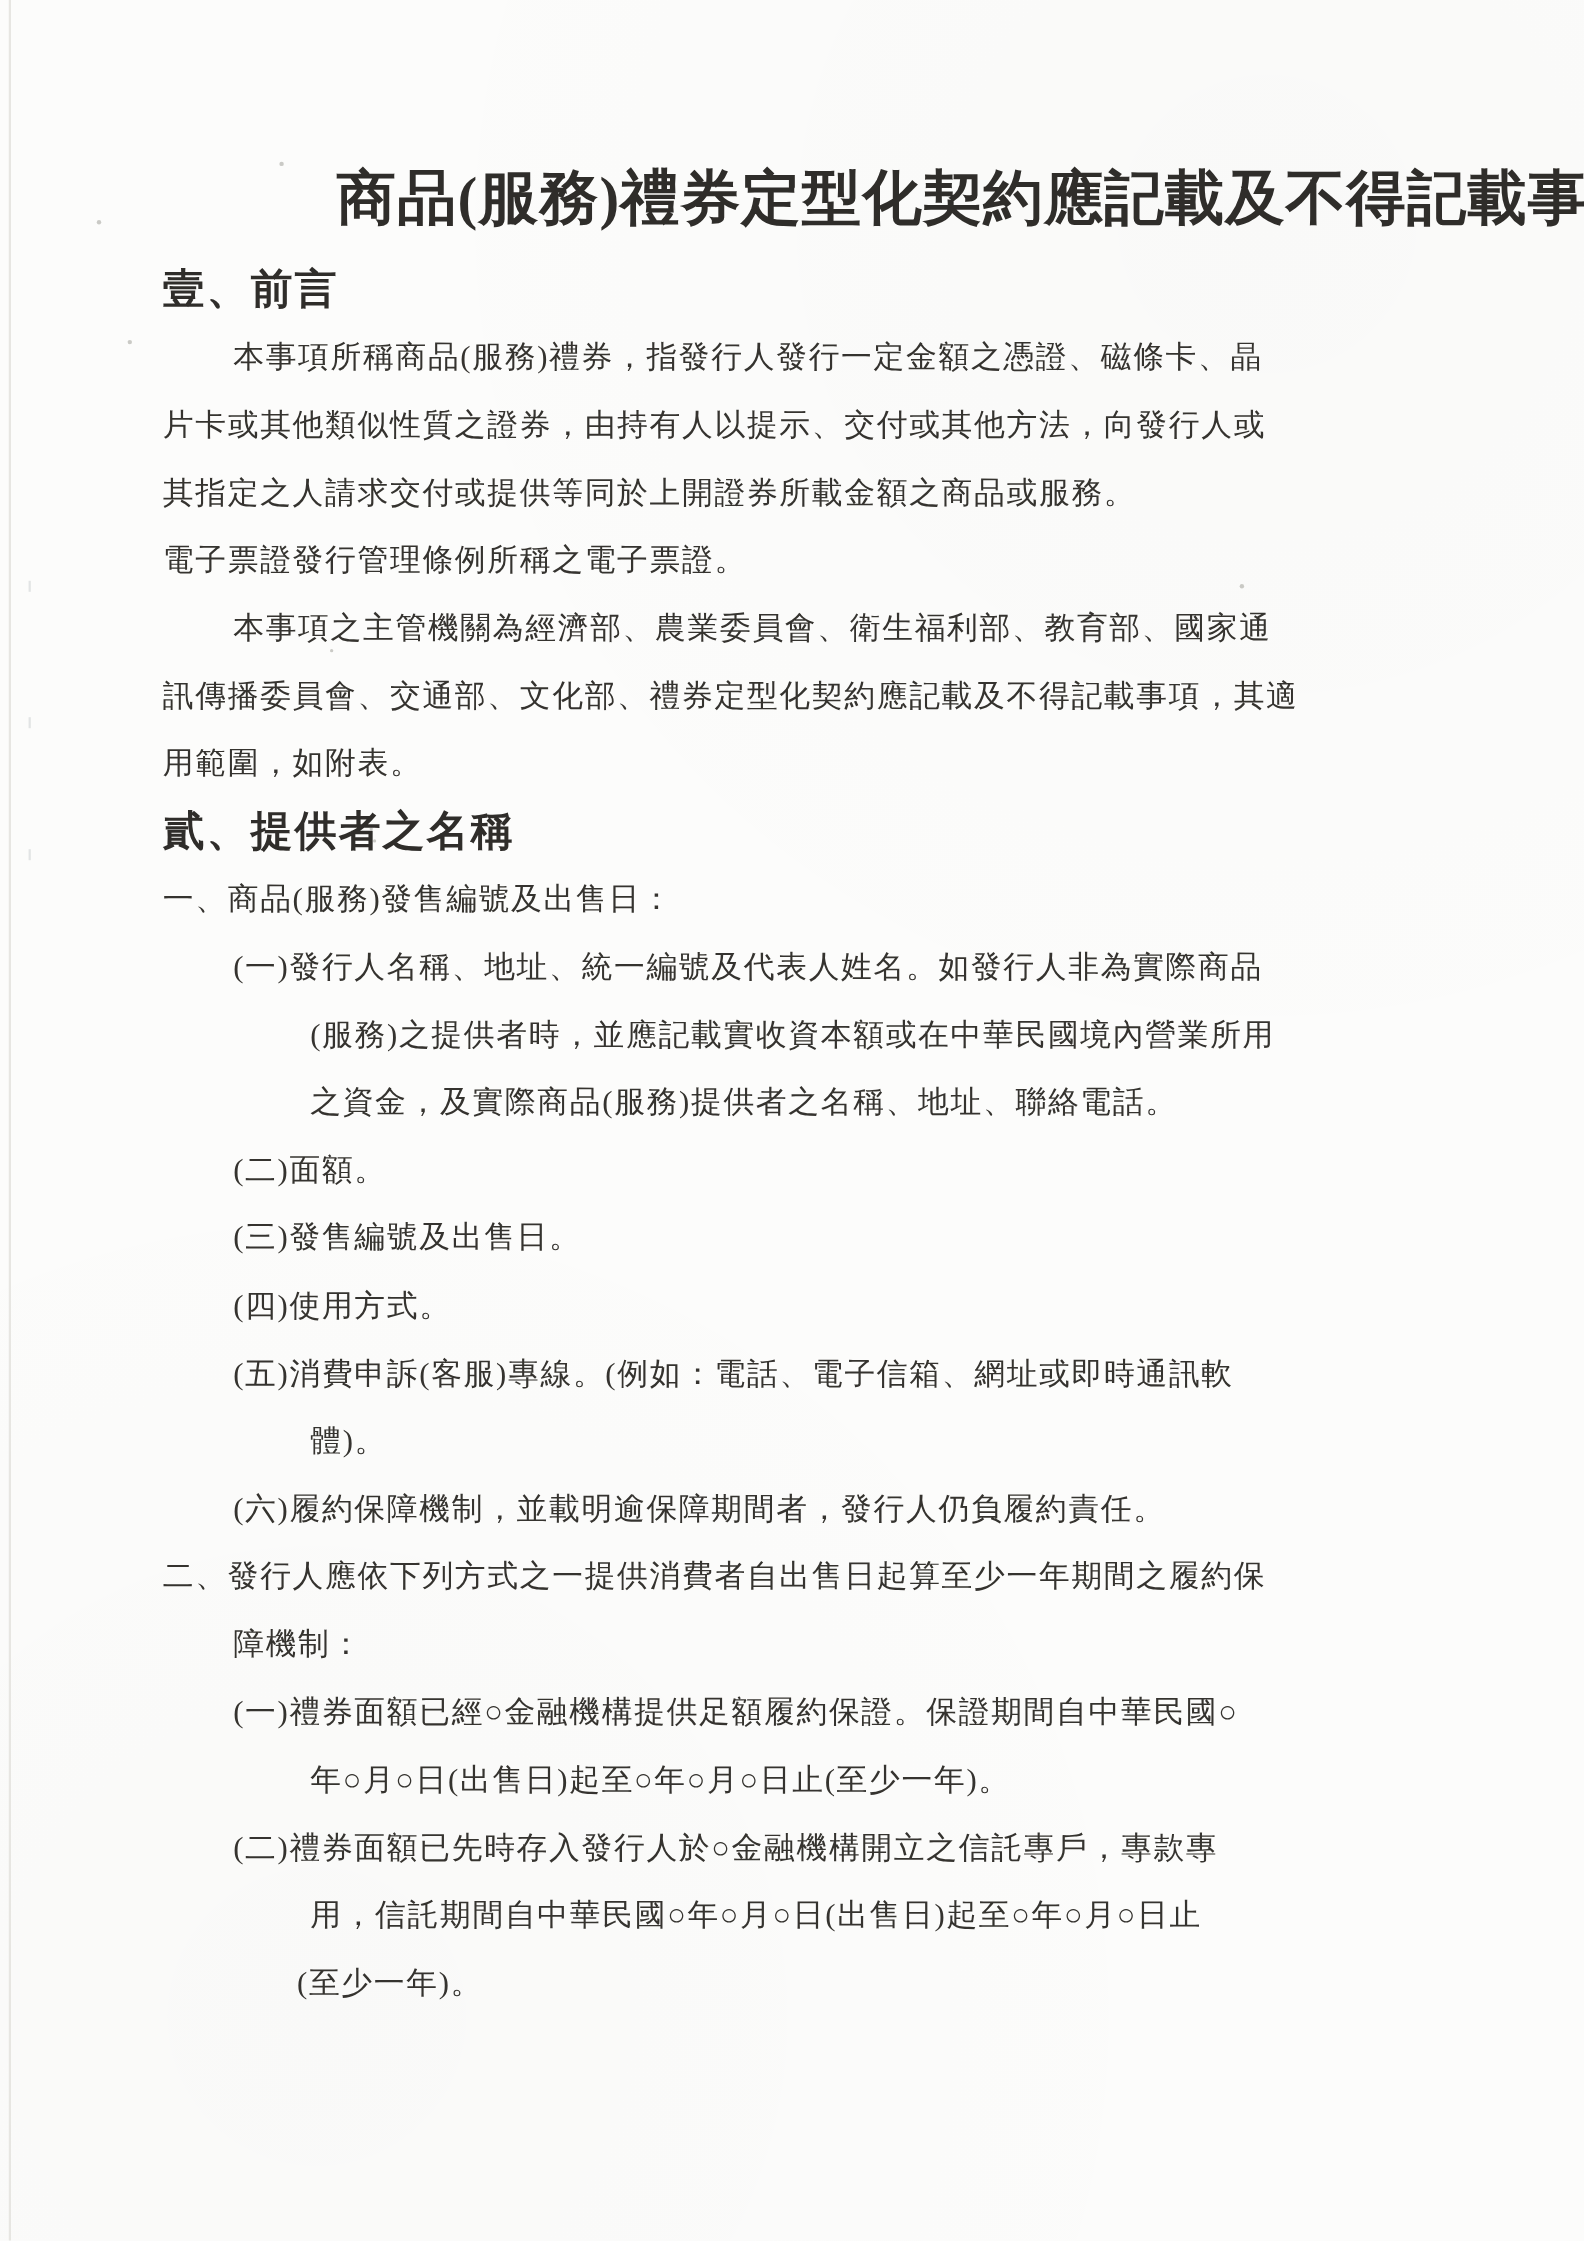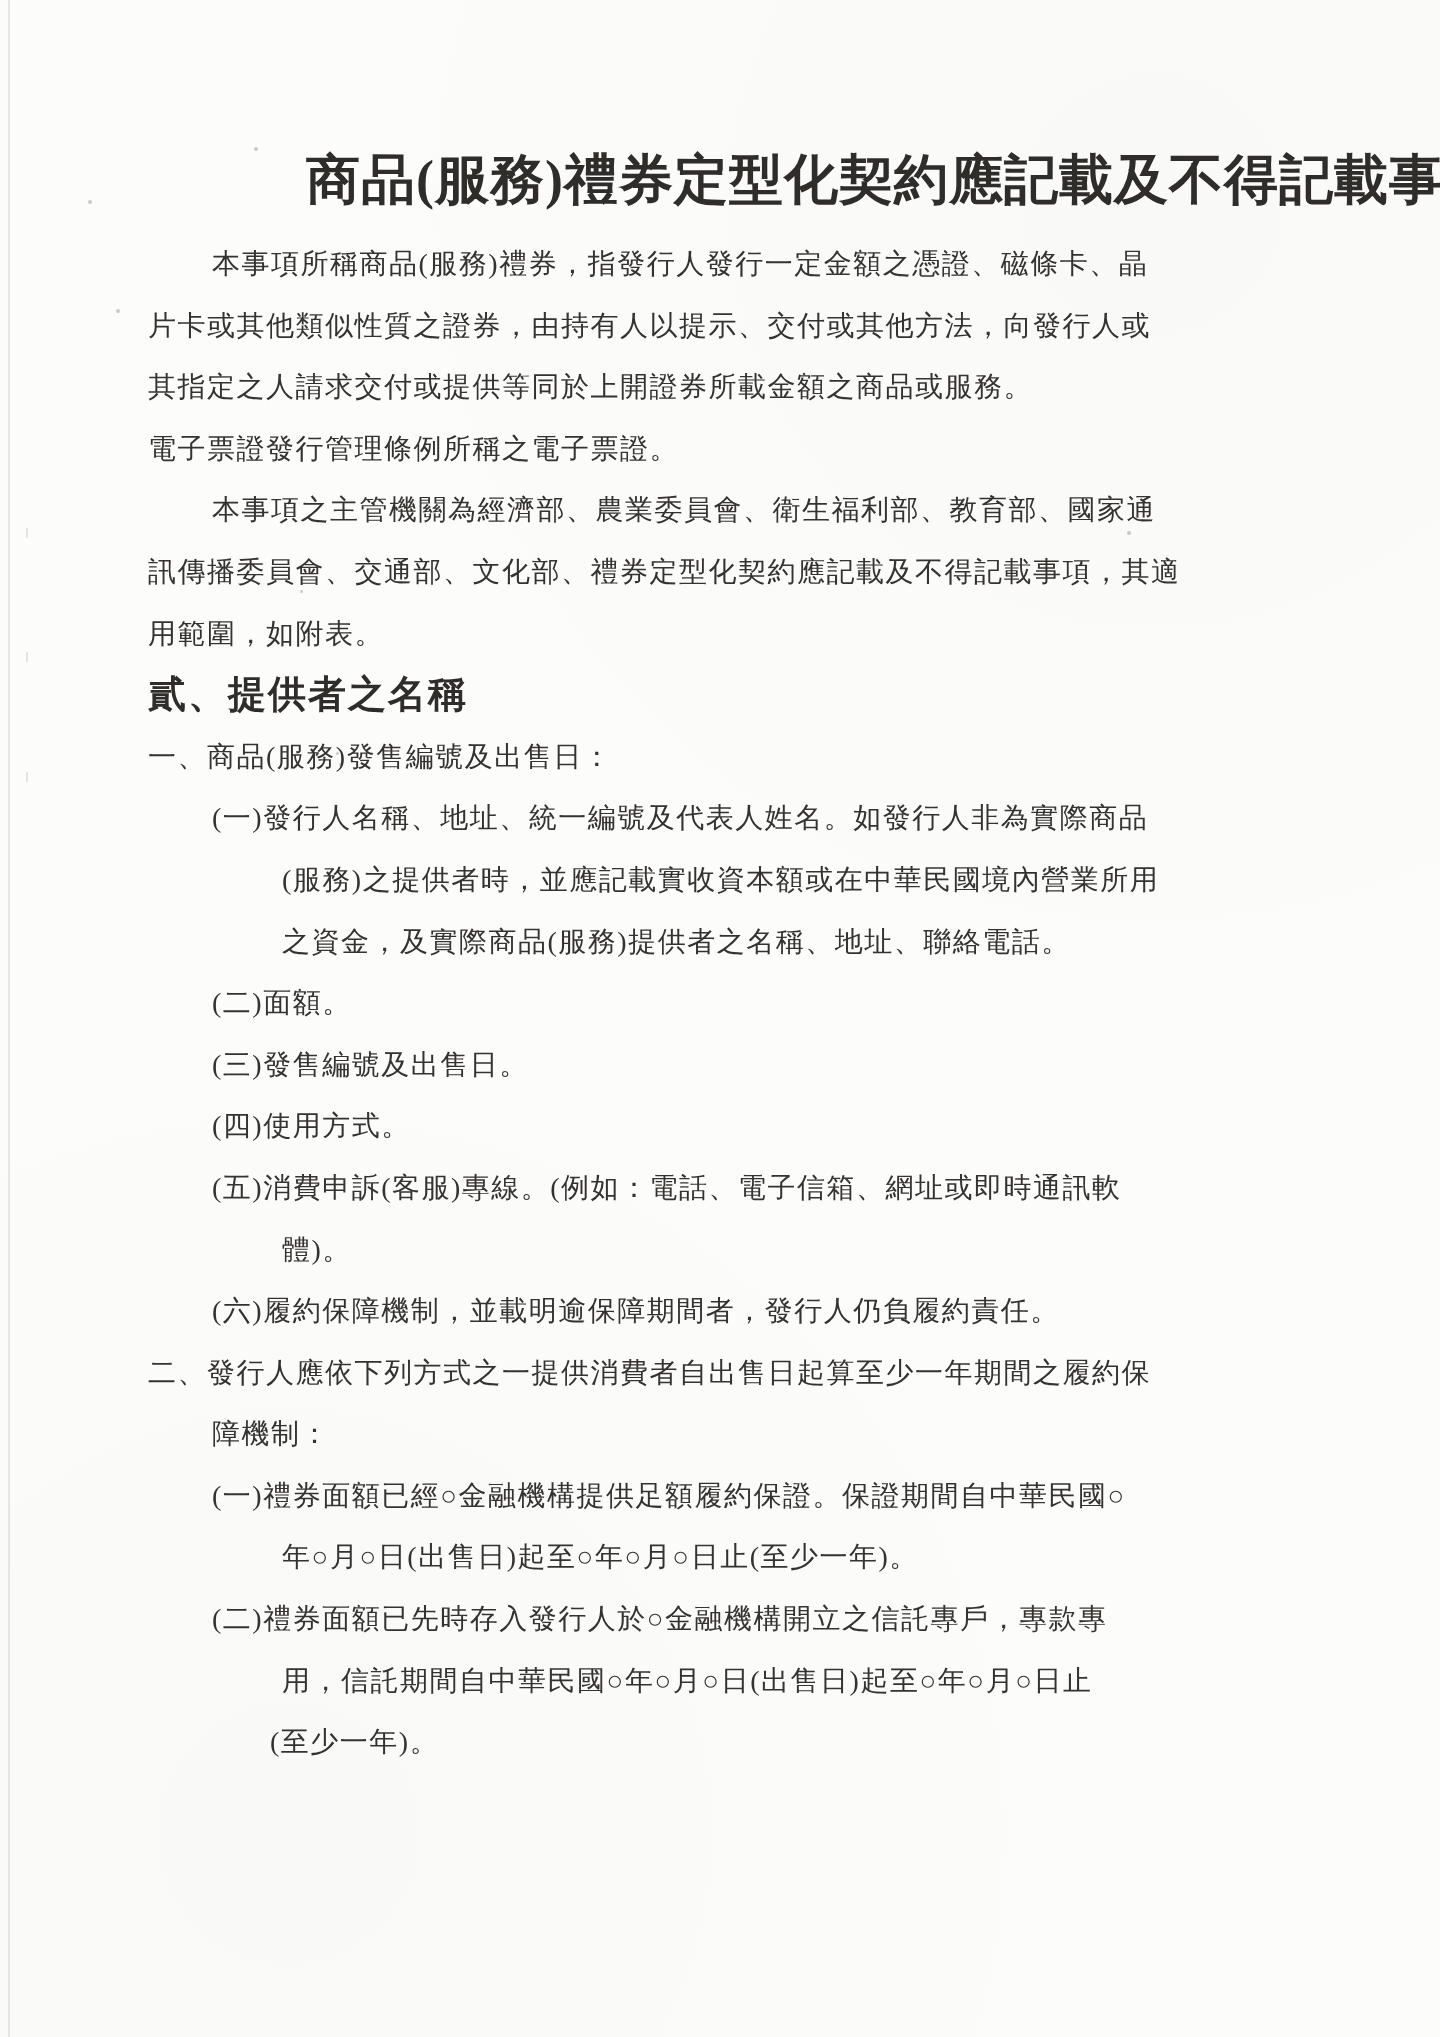--- a/index.html
+++ b/index.html
@@ -62,20 +62,21 @@
   <div class="speck" style="left:88px;  top:200px;"></div>
   <div class="speck" style="left:116px; top:309px;"></div>
   <div class="speck" style="left:1127px;top:531px;"></div>
   <div class="speck" style="left:336px; top:752px; width:3px; height:3px;"></div>
   <div class="speck" style="left:339px; top:763px; width:3px; height:3px;"></div>
   <div class="speck" style="left:300px; top:590px; width:3px; height:3px;"></div>
 
   <div class="doc-title">商品(服務)禮券定型化契約應記載及不得記載事項</div>
 
   <div class="text-block">
+    <div class="line heading">壹、前言</div>
     <div class="line ind-p">本事項所稱商品(服務)禮券，指發行人發行一定金額之憑證、磁條卡、晶</div>
     <div class="line">片卡或其他類似性質之證券，由持有人以提示、交付或其他方法，向發行人或</div>
     <div class="line">其指定之人請求交付或提供等同於上開證券所載金額之商品或服務。</div>
     <div class="line">電子票證發行管理條例所稱之電子票證。</div>
     <div class="line ind-p">本事項之主管機關為經濟部、農業委員會、衛生福利部、教育部、國家通</div>
     <div class="line">訊傳播委員會、交通部、文化部、禮券定型化契約應記載及不得記載事項，其適</div>
     <div class="line">用範圍，如附表。</div>
     <div class="line heading">貳、提供者之名稱</div>
     <div class="line">一、商品(服務)發售編號及出售日：</div>
     <div class="line ind-p">(一)發行人名稱、地址、統一編號及代表人姓名。如發行人非為實際商品</div>

